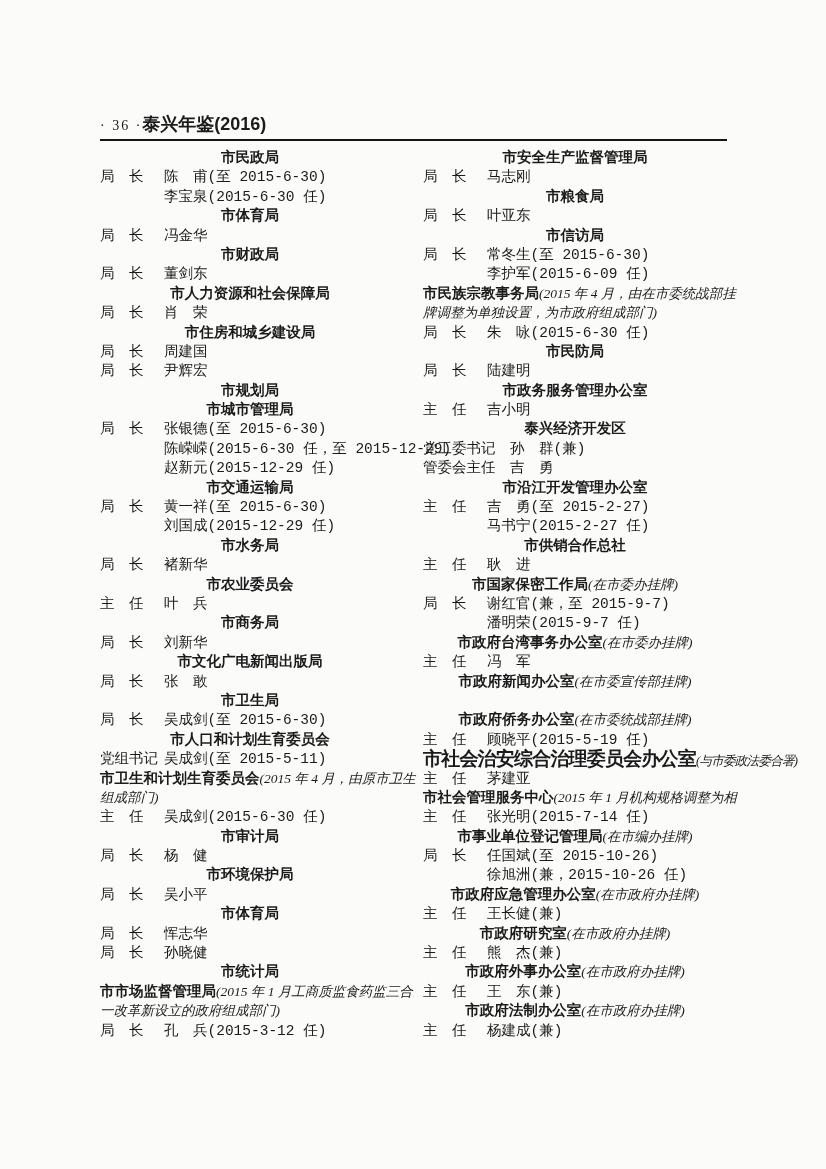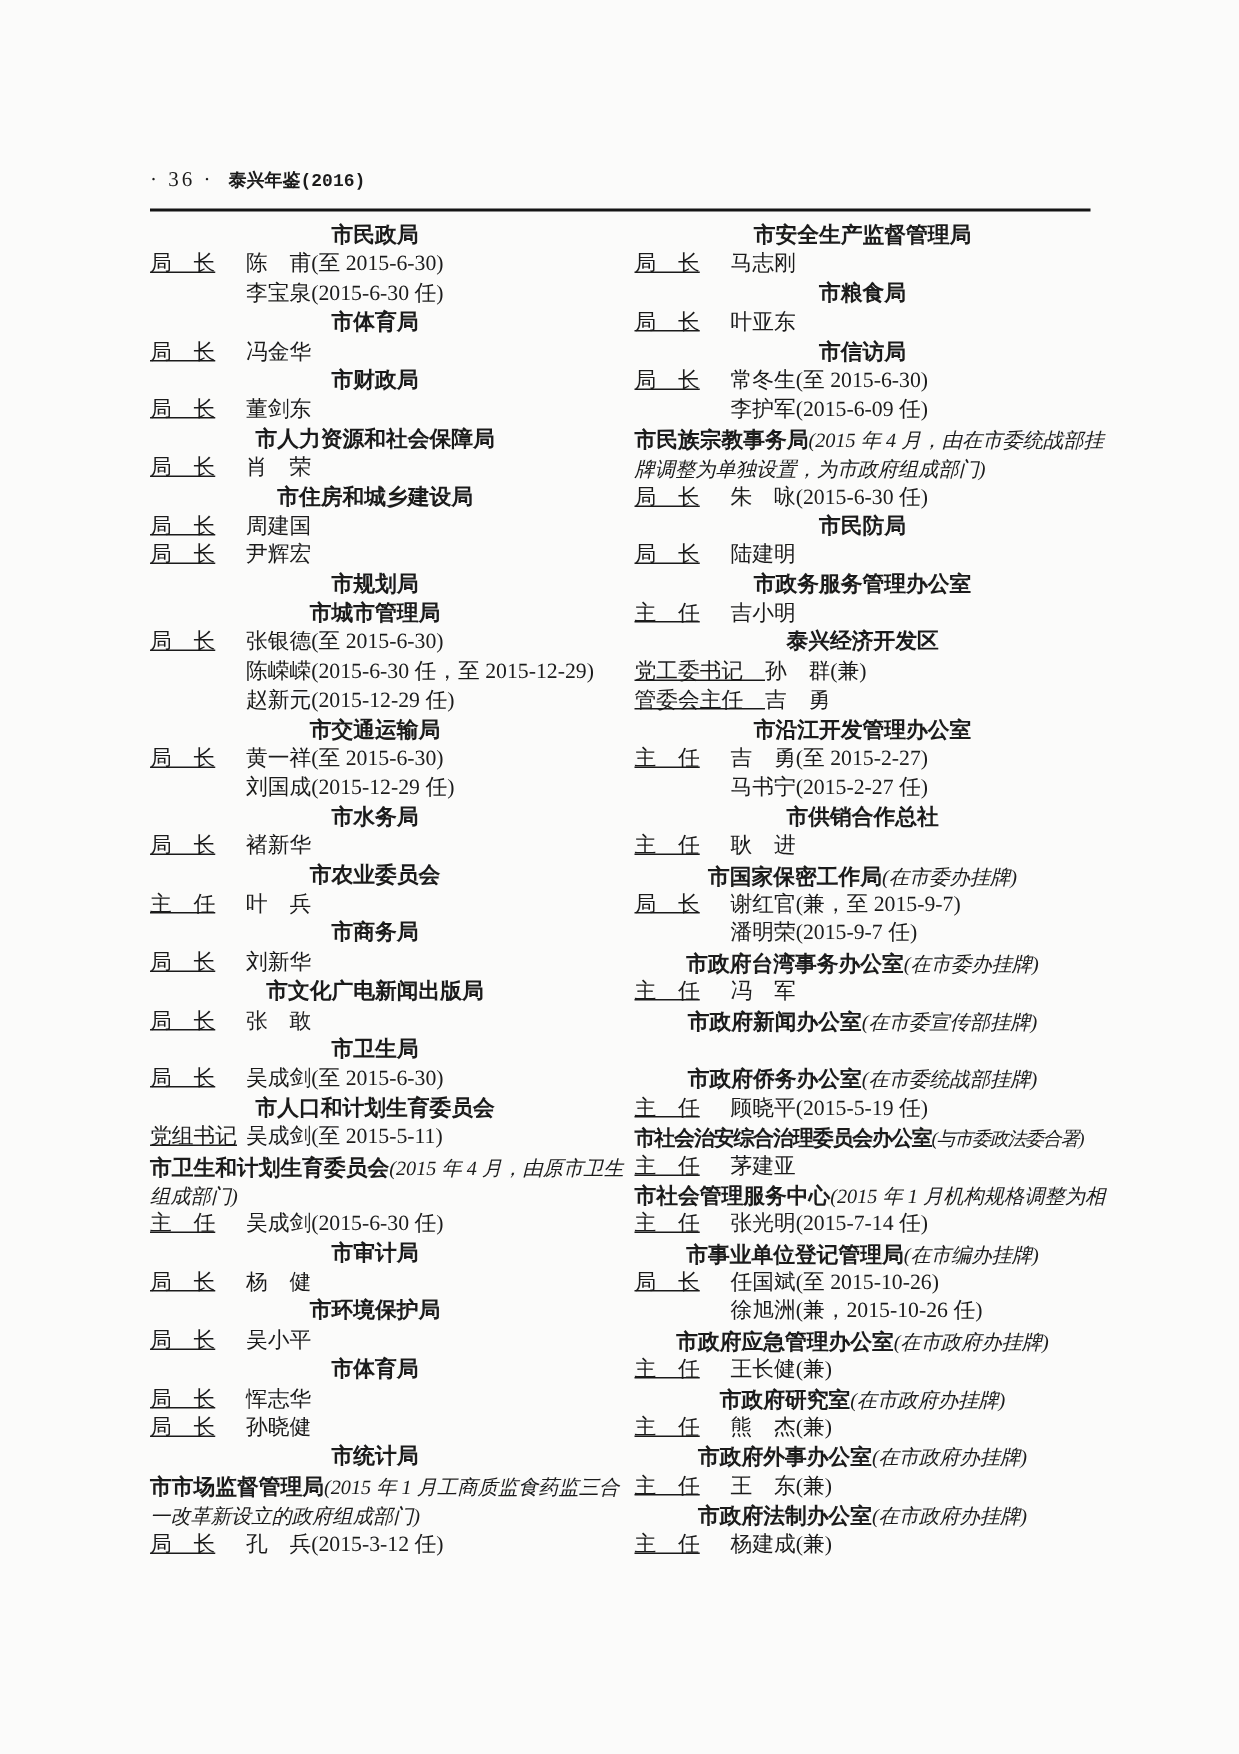--- a/index.html
+++ b/index.html
@@ -14,22 +14,22 @@
   .page{position:absolute;inset:0;}
   .header{
     position:absolute;left:100px;top:112px;width:627px;
     font-size:14px;white-space:nowrap;
   }
   .pageno{
     font-family:"Liberation Serif",serif;
     letter-spacing:2px;
   }
   .booktitle{
-    font-family:Liberation Mono, monospace;
-    font-weight:bold;margin-left:10px;font-size:12px;
+    font-family:Liberation Sans, sans-serif;
+    font-weight:bold;margin-left:0;font-size:18px;
   }
   .rule{
     position:absolute;left:100px;top:139px;width:627px;height:2px;
     background:#151515;
   }
   .col{position:absolute;top:148px;}
   .col-left{left:100px;width:300px;}
   .col-right{left:423px;width:304px;}
   .line{
     height:19.4px;line-height:19.4px;
@@ -40,27 +40,26 @@
     font-family:"Liberation Sans",sans-serif;
     font-weight:bold;font-size:14.5px;
   }
   .ann{
     font-family:"Liberation Serif",serif;
     font-style:italic;font-size:13.5px;
   }
   .label{
     display:inline-block;min-width:64px;white-space:pre;
     font-family:"Liberation Serif",serif;
-    text-decoration:underline;
   }
-  .name{font-family:Liberation Serif, serif;}
+  .name{font-family:Liberation Mono, monospace;}
   .line.c{padding-left:64px;}
   .just{text-align:justify;text-align-last:justify;}
   .compact{letter-spacing:-0.8px;}
-  .compact .b{font-size:14px;text-align:right;}
+  .compact .b{font-size:19px;text-align:right;}
   .compact .ann{font-size:12.6px;}
 </style>
 </head>
 <body>
 
 <div class="page">
 
   <div class="header">
     <span class="pageno">·  36  ·</span><span class="booktitle">泰兴年鉴(2016)</span>
   </div>

